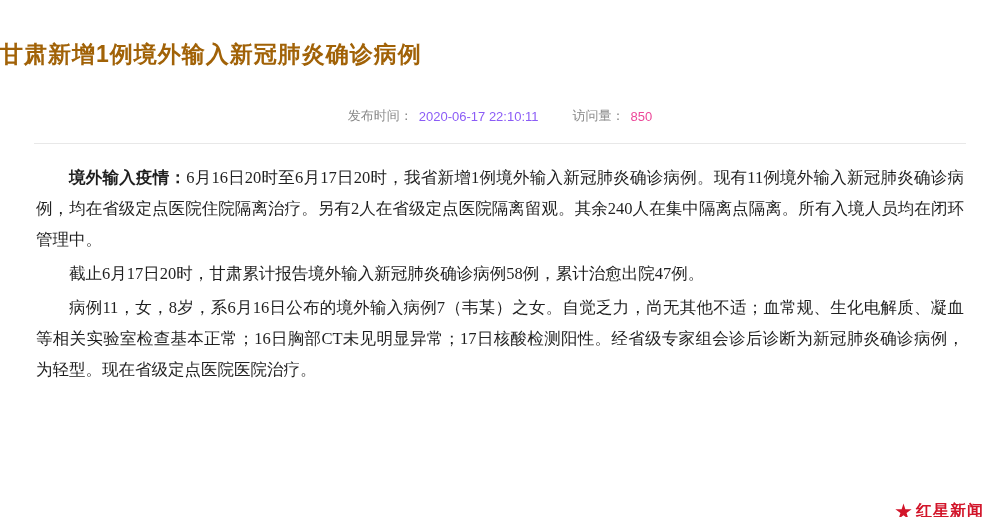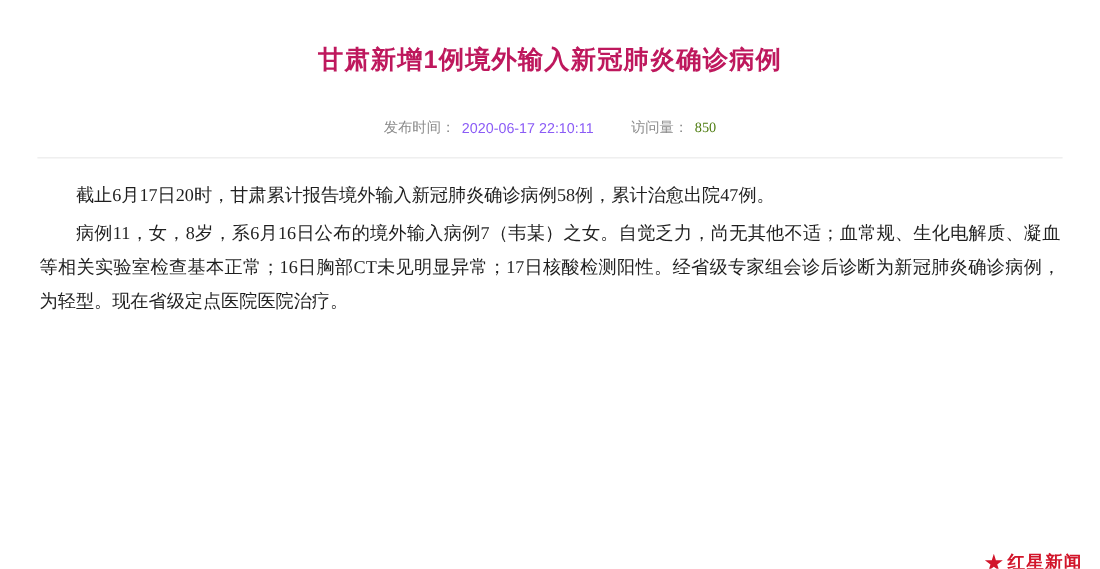--- a/index.html
+++ b/index.html
@@ -15,24 +15,24 @@
     overflow: hidden;
     position: relative;
   }
   .page {
     width: 1000px;
     height: 517px;
     position: relative;
     box-sizing: border-box;
   }
   .article-title {
-    text-align: center;
+    text-align: left;
     font-size: 23px;
     font-weight: bold;
-    color: #be185d;
+    color: #a16207;
     letter-spacing: 1px;
     padding-top: 22px;
     line-height: 34px;
   }
   .meta-row {
     display: flex;
     justify-content: center;
     align-items: center;
     gap: 34px;
     font-size: 13px;
@@ -46,22 +46,21 @@
     gap: 6px;
     white-space: nowrap;
   }
   .meta-label {
     color: #8a8a8a;
   }
   .meta-value {
     color: #8b5cf6;
   }
   .meta-count {
-    color: #4d7c0f;
-    font-family: Liberation Serif, serif;
+    color: #ec4899;
   }
   .divider {
     height: 1px;
     background: #e8e8e8;
     margin: 0 34px;
   }
   .content {
     padding: 18px 36px 0 36px;
   }
   .para {
@@ -117,20 +116,23 @@
       <span class="meta-label">访问量：</span>
       <span class="meta-count">850</span>
     </div>
   </div>
 
   <div class="divider"></div>
 
   <div class="content">
 
 
+    <p class="para">
+      <b>境外输入疫情：</b><span>6月16日20时至6月17日20时，我省新增1例境外输入新冠肺炎确诊病例。现有11例境外输入新冠肺炎确诊病例，均在省级定点医院住院隔离治疗。另有2人在省级定点医院隔离留观。其余240人在集中隔离点隔离。所有入境人员均在闭环管理中。</span>
+    </p>
 
     <p class="para">
       <span>截止6月17日20时，甘肃累计报告境外输入新冠肺炎确诊病例58例，累计治愈出院47例。</span>
     </p>
 
 
     <p class="para">
       <span>病例11，女，8岁，系6月16日公布的境外输入病例7（韦某）之女。自觉乏力，尚无其他不适；血常规、生化电解质、凝血等相关实验室检查基本正常；16日胸部CT未见明显异常；17日核酸检测阳性。经省级专家组会诊后诊断为新冠肺炎确诊病例，为轻型。现在省级定点医院医院治疗。</span>
     </p>
 

